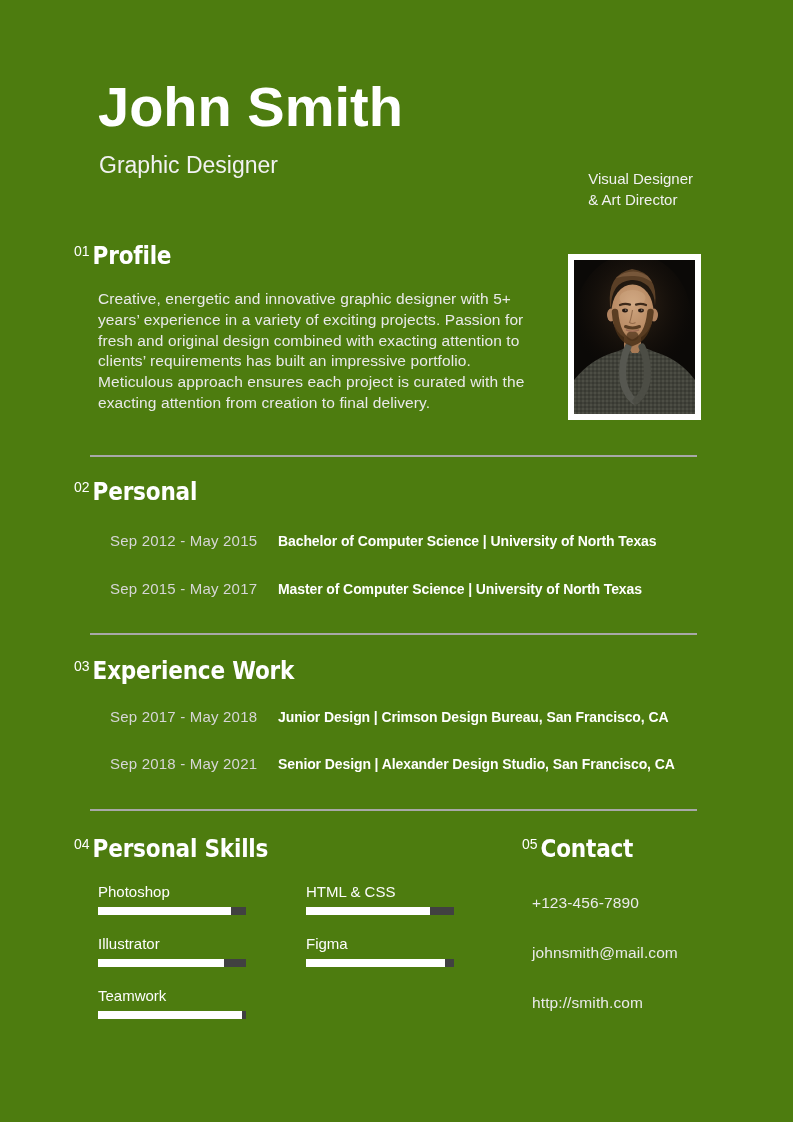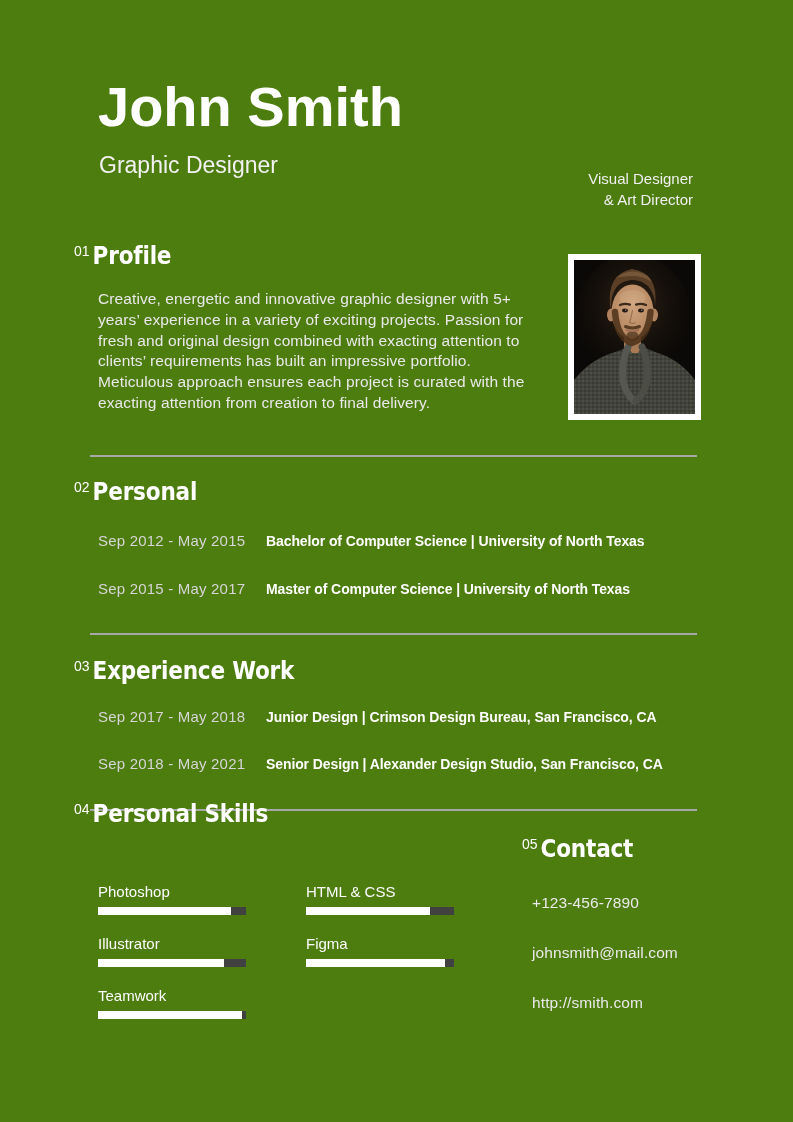--- a/index.html
+++ b/index.html
@@ -12,21 +12,21 @@
   .name {
     position:absolute; left:98px; top:76px; margin:0;
     font-size:56px; line-height:62px; font-weight:700; letter-spacing:0px;
     color:#fff;
   }
   .role {
     position:absolute; left:99px; top:150px;
     font-size:23px; line-height:30px; font-weight:400; color:#f2f2f2;
   }
   .tagline {
-    position:absolute; right:100px; top:168px; text-align:right;
+    position:absolute; right:100px; top:168px; text-align:left;
     font-size:15px; line-height:21px; color:#f0f0f0;
   }
   
   .sec-head { position:absolute; display:flex; align-items:flex-start; gap:3px; }
   .sec-num { font-size:14px; line-height:15px; margin-top:1px; font-weight:400; color:#fff; }
   .sec-title { margin:0; font-size:24px; line-height:27px; font-weight:700; letter-spacing:-0.2px; color:#fff;
                font-family:"DejaVu Sans","Liberation Sans",sans-serif; font-stretch:condensed; }
   
   .profile-body {
     position:absolute; left:98px; top:289px; width:442px; margin:0;
@@ -34,21 +34,21 @@
   }
   .photo-frame {
     position:absolute; left:568px; top:254px; width:121px; height:154px;
     border:6px solid #ffffff; background:#0b0907;
   }
   .photo-frame svg { display:block; }
   
   .divider { position:absolute; left:90px; width:607px; height:2px; background:#a8a8a8; }
   .div-1 { top:455px; } .div-2 { top:633px; } .div-3 { top:809px; }
   
-  .rows { position:absolute; left:98px; }
+  .rows { position:absolute; left:110px; }
   .rows-edu { top:531px; } .rows-exp { top:707px; }
   .t-row { display:grid; grid-template-columns:168px 1fr; align-items:baseline; }
   .rows-edu .t-row { margin-bottom:28px; } .rows-exp .t-row { margin-bottom:27px; }
   .t-date { font-size:15px; line-height:20px; color:#d6d6d6; letter-spacing:0.2px; white-space:nowrap; }
   .t-detail { font-size:14px; line-height:20px; font-weight:700; color:#ffffff; letter-spacing:-0.1px; white-space:nowrap; }
   
   .skills-grid {
     position:absolute; left:98px; top:884px;
     display:grid; grid-template-columns:148px 148px; column-gap:60px; row-gap:21px;
   }
@@ -161,21 +161,21 @@
       <span class="t-detail">Junior Design | Crimson Design Bureau, San Francisco, CA</span>
     </div>
     <div class="t-row">
       <span class="t-date">Sep 2018 - May 2021</span>
       <span class="t-detail">Senior Design | Alexander Design Studio, San Francisco, CA</span>
     </div>
   </div>
 
   <div class="divider div-3"></div>
 
-  <div class="sec-head" style="left:74px; top:801px;">
+  <div class="sec-head" style="left:74px; top:836px;">
     <span class="sec-num">04</span>
     <h2 class="sec-title">Personal Skills</h2>
   </div>
   <div class="skills-grid">
     <div>
       <div class="skill-label">Photoshop</div>
       <div class="skill-bar">
           <div class="skill-fill" style="width: 90%;"></div>
         </div>
     </div>

